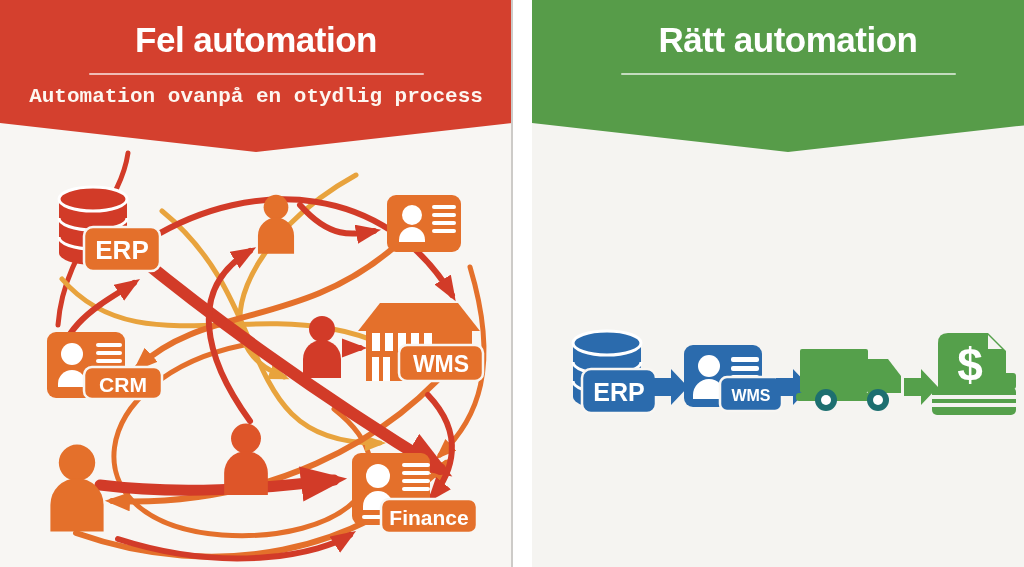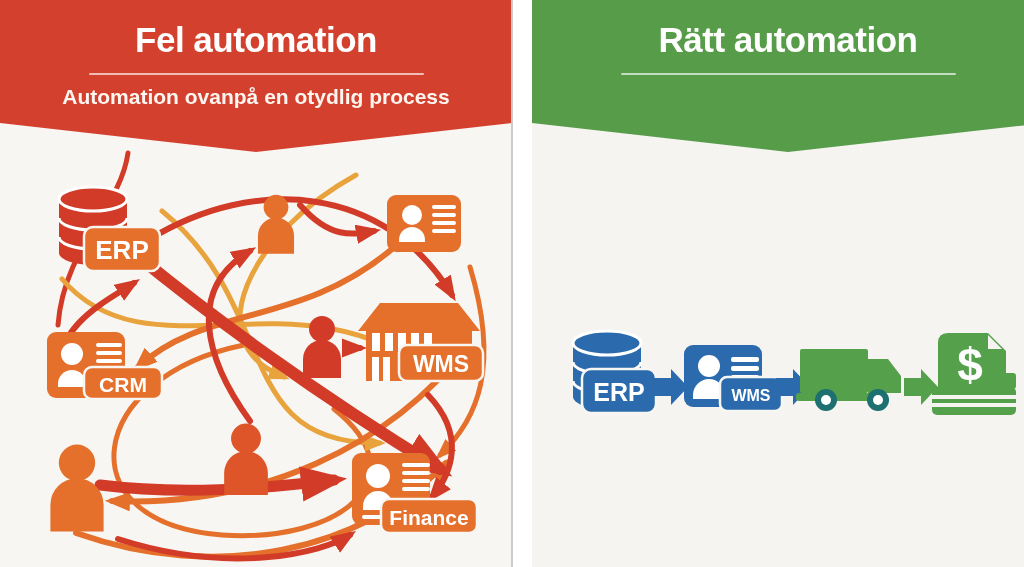--- a/index.html
+++ b/index.html
@@ -11,21 +11,21 @@
   .divider{position:absolute;left:511px;top:0;width:2px;height:567px;
            background:var(--divider);z-index:3;}
   .banner{position:absolute;top:0;left:0;width:100%;height:152px;z-index:2;
           clip-path:polygon(0 0,100% 0,100% 81%,50% 100%,0 81%);
           text-align:center;color:#fff;}
   .banner-left{background:var(--left_banner);}
   .banner-right{background:var(--right_banner);}
   .banner-title{margin-top:20px;font-size:35px;font-weight:bold;letter-spacing:-.5px;}
   .banner-sep{width:335px;height:2px;margin:13px auto 10px auto;
               background:rgba(255,255,255,.65);border-radius:1px;}
-  .banner-sub{font-size:21px;font-weight:600;color:#fdf6f0;}
+  .banner-sub{font-size:21px;font-weight:600;color:#fdf6f0;font-family:Liberation Mono, monospace;}
   .diagram{position:absolute;left:0;top:147px;width:512px;height:420px;z-index:1;}
   
   .f-red{fill:var(--red);}     .s-red{stroke:var(--red);}
   .f-orange{fill:var(--orange);}.s-orange{stroke:var(--orange);}
   .f-amber{fill:var(--amber);} .s-amber{stroke:var(--amber);}
   .f-redorange{fill:var(--red_orange);}
   .f-blue{fill:var(--blue);}
   .f-green{fill:var(--green);}
   .f-teal{fill:var(--teal);}
   .f-white{fill:#fff;}

